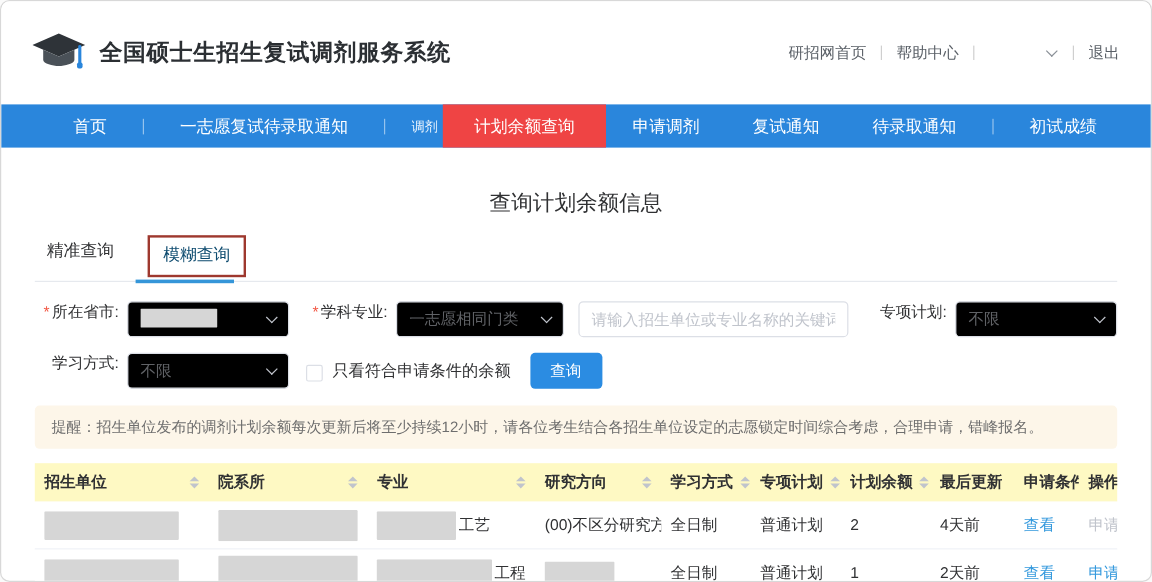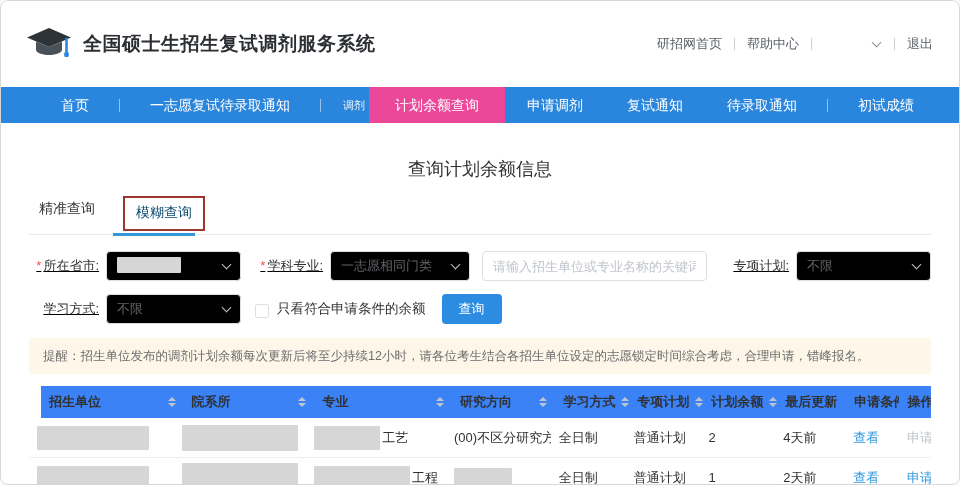--- a/index.html
+++ b/index.html
@@ -15,21 +15,21 @@
   .header-links { margin-left: auto; display: flex; align-items: center; font-size: 13px; color: #595f66; }
   .header-links a { color: #595f66; text-decoration: none; cursor: pointer; }
   .hsep { width: 1px; height: 12px; background: #cfcfcf; margin: 0 12px; }
   .user-chip { display: inline-flex; align-items: center; min-width: 58px; justify-content: flex-end; }
   .chev-sm { width: 7px; height: 7px; border-right: 1.4px solid #8a9097; border-bottom: 1.4px solid #8a9097;
     transform: rotate(45deg); margin: -3px 2px 0 8px; }
 
   
   .main-nav { height: 36px; background: #2a86dc; display: flex; align-items: stretch; padding-left: 38px; }
   .nav-item { color: #fff; font-size: 14px; line-height: 36px; padding: 0 22px; text-decoration: none; cursor: pointer; white-space: nowrap; }
-  .nav-item.active { background: #ec4899; padding: 0 26px; }
+  .nav-item.active { background: #ef4444; padding: 0 26px; }
   .nav-sep { width: 1px; height: 13px; background: rgba(255,255,255,.5); align-self: center; margin: 0 8px; }
   .nav-group-label { color: #eaf4fd; font-size: 11px; align-self: center; padding: 0 4px 0 14px; }
 
   
   .content { padding: 0 28px; }
   .page-title { text-align: center; font-size: 18px; font-weight: 500; color: #303133; margin-top: 34px; }
 
   
   .tabs { position: relative; display: flex; align-items: center; margin-top: 14px;
     border-bottom: 1px solid #e6e9ee; padding-bottom: 0; height: 40px; }
@@ -46,38 +46,38 @@
   .select { display: flex; align-items: center; width: 135px; height: 30px; border: 1px solid #dcdfe6;
     border-radius: 4px; padding: 0 10px; font-size: 13px; color: #606266; background: #000000; cursor: pointer; }
   .select .val { flex: 1; white-space: nowrap; overflow: hidden; }
   .chev { width: 7px; height: 7px; border-right: 1.4px solid #c0c4cc; border-bottom: 1.4px solid #c0c4cc;
     transform: rotate(45deg); margin-top: -4px; flex: none; }
   .select-wide { width: 140px; }
   .text-input { width: 256px; height: 30px; border: 1px solid #dcdfe6; border-radius: 4px; padding: 0 10px;
     font-size: 13px; color: #303133; margin-left: 12px; outline: none;
     font-family: "Liberation Sans", "DejaVu Sans", sans-serif; }
   .text-input::placeholder { color: #c0c4cc; }
-  .grp { display: flex; align-items: center; margin-left: 12px; text-decoration: underline; }
+  .grp { display: flex; align-items: flex-start; margin-left: 12px; }
   .grp:first-child { margin-left: 0; }
   .redact { background: #d6d6d6; border-radius: 1px; display: inline-block; }
   .redact-select { width: 64px; height: 16px; }
   .checkbox-wrap { display: flex; align-items: flex-end; margin-left: 14px; font-size: 13.5px; color: #303133; cursor: pointer; }
   .checkbox { width: 14px; height: 14px; border: 1px solid #dcdfe6; border-radius: 2px; background: #fff; margin-right: 8px; flex: none; }
   .btn-primary { height: 30px; padding: 0 17px; margin-left: 16px; background: #2b8ce2; color: #fff;
     font-size: 13px; border: none; border-radius: 4px; cursor: pointer;
     font-family: "Liberation Sans", "DejaVu Sans", sans-serif; }
 
   
   .notice { margin-top: 14px; background: #fdf6e9; border-radius: 4px; padding: 10px 14px;
     font-size: 12.5px; color: #6e6e6e; line-height: 16px; }
 
   
   .table { margin-top: 12px; font-size: 13px; }
   .thead, .tr { display: flex; align-items: center; }
-  .thead { background: #3b82f6; height: 32px; color: #303133; font-weight: 700; margin-left: 12px; }
+  .thead { background: #fef9c3; height: 32px; color: #303133; font-weight: 700; }
   .tr { height: 40px; border-bottom: 1px solid #ebeef5; color: #303133; background: #fff; }
   .cell { display: flex; align-items: center; padding: 0 8px; overflow: hidden; white-space: nowrap; }
   .c1 { width: 145px; } .c2 { width: 133px; } .c3 { width: 140px; } .c4 { width: 105px; }
   .c5 { width: 75px; } .c6 { width: 75px; } .c7 { width: 75px; } .c8 { width: 70px; }
   .c9 { width: 54px; text-align: right; } .c10 { width: 32px; padding-right: 0; }
   .sort { display: inline-flex; flex-direction: column; gap: 2px; margin-left: auto; padding-left: 6px; }
   .sort .up { width: 0; height: 0; border-left: 4px solid transparent; border-right: 4px solid transparent; border-bottom: 4px solid #c0c4cc; }
   .sort .down { width: 0; height: 0; border-left: 4px solid transparent; border-right: 4px solid transparent; border-top: 4px solid #c0c4cc; }
   .link { color: #3499dd; text-decoration: none; cursor: pointer; }
   .link.disabled { color: #c0c4cc; cursor: default; }

